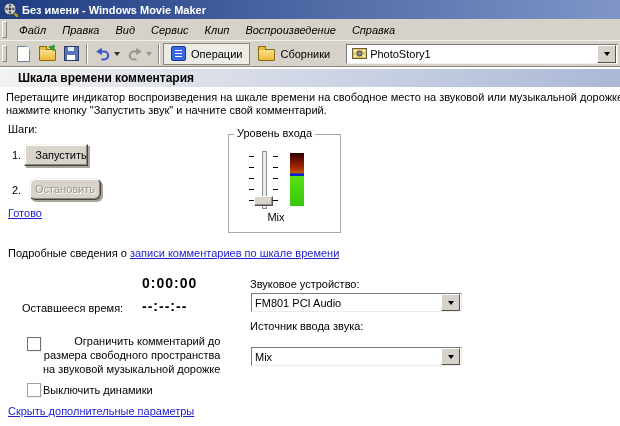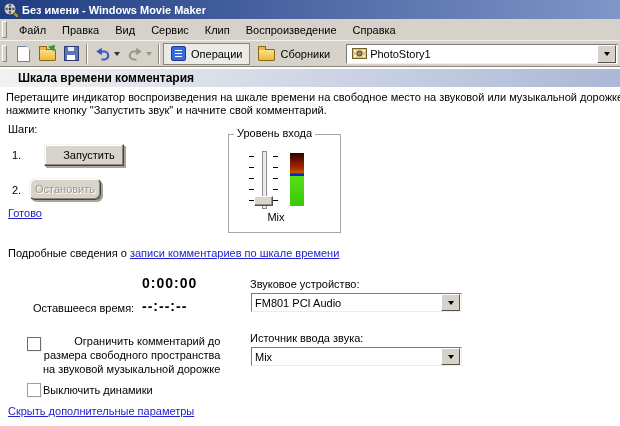--- a/index.html
+++ b/index.html
@@ -10,21 +10,21 @@
   .titlebar{position:absolute;left:0;top:0;width:620px;height:19px;
             background:linear-gradient(to right,#1e3c82,#8096c8);
             display:flex;align-items:center;padding-left:3px;box-sizing:border-box;}
   .title-text{color:#fff;font-weight:bold;font-size:11px;margin-left:4px;white-space:nowrap;}
 
   
   .menubar{position:absolute;left:0;top:19px;width:620px;height:22px;background:#d6d2ca;
            display:flex;align-items:center;border-bottom:1px solid #f2f0ec;box-sizing:border-box;}
   .grip{width:3px;height:15px;border-left:1px solid #fff;border-top:1px solid #fff;
         border-right:1px solid #8a867e;border-bottom:1px solid #8a867e;margin:0 4px 0 2px;background:#d6d2ca;}
-  .menu-item{padding:4px 8px;cursor:default;white-space:nowrap;}
+  .menu-item{padding:4px 8px;cursor:default;white-space:nowrap;font-style:italic;}
 
   
   .toolbar{position:absolute;left:0;top:41px;width:620px;height:26px;background:#d6d2ca;
            display:flex;align-items:center;border-bottom:1px solid #8a867e;box-sizing:border-box;}
   .tbtn{width:24px;height:22px;display:flex;align-items:center;justify-content:center;flex:none;}
   .tsep{width:1px;height:20px;background:#8a867e;border-right:1px solid #fff;margin:0 3px;flex:none;}
   .tool-toggle{display:flex;align-items:center;gap:5px;height:22px;padding:0 7px;box-sizing:border-box;
                border:1px solid transparent;flex:none;white-space:nowrap;}
   .tool-toggle.pressed{background:#ecebe5;border:1px solid #8a8678;}
   .drop-sm{width:0;height:0;border-left:3px solid transparent;border-right:3px solid transparent;
@@ -196,21 +196,21 @@
   </div>
 
   <div class="header-band">
     <span>Шкала времени комментария</span>
   </div>
   <div class="desc" style="top:91px;">Перетащите индикатор воспроизведения на шкале времени на свободное место на звуковой или музыкальной дорожке,</div>
   <div class="desc" style="top:104px;">нажмите кнопку "Запустить звук" и начните свой комментарий.</div>
 
   <div class="txt" style="left:8px;top:123px;">Шаги:</div>
   <div class="txt" style="left:12px;top:149px;">1.</div>
-  <button class="btn" style="left:44px;top:144px;width:80px;padding-left:16px;">Запустить</button>
+  <button class="btn" style="left:24px;top:144px;width:64px;padding-left:16px;">Запустить</button>
   <div class="txt" style="left:12px;top:184px;">2.</div>
   <button class="btn disabled" style="left:29px;top:178px;width:72px;">Остановить</button>
   <div class="txt link" style="left:8px;top:207px;">Готово</div>
 
   <div class="groupbox"></div>
   <div class="gb-label txt">Уровень входа</div>
   <div class="ticks" style="left:249px;top:156px;">
     <i></i>
       <i></i>
       <i></i>
@@ -228,31 +228,31 @@
   <div class="slider-thumb"></div>
   <div class="meter"></div>
   <div class="mix-label">Mix</div>
 
   <div class="txt" style="left:8px;top:247px;">
     <span>Подробные сведения о</span>
     <span class="link">записи комментариев по шкале времени</span>
   </div>
 
   <div class="bold-time" style="left:142px;top:275px;">0:00:00</div>
-  <div class="txt" style="left:22px;top:302px;margin-left:11px;">Оставшееся время:</div>
+  <div class="txt" style="left:22px;top:302px;">Оставшееся время:</div>
   <div class="bold-time" style="left:142px;top:298px;">--:--:--</div>
 
   <div class="txt" style="left:250px;top:278px;">Звуковое устройство:</div>
   <div class="combo" style="left:251px;top:293px;">
     <span>FM801 PCI Audio</span>
     <span class="combo-arrow-btn">
       <span class="down-arrow"></span>
     </span>
   </div>
-  <div class="txt" style="left:250px;top:332px;">Источник ввода звука:</div>
+  <div class="txt" style="left:250px;top:320px;">Источник ввода звука:</div>
   <div class="combo" style="left:251px;top:347px;">
     <span>Mix</span>
     <span class="combo-arrow-btn">
       <span class="down-arrow"></span>
     </span>
   </div>
 
   <div class="cb" style="left:27px;top:337px;"></div>
   <div class="multiline" style="left:43px;top:334px;">
     <div>Ограничить комментарий до</div>

